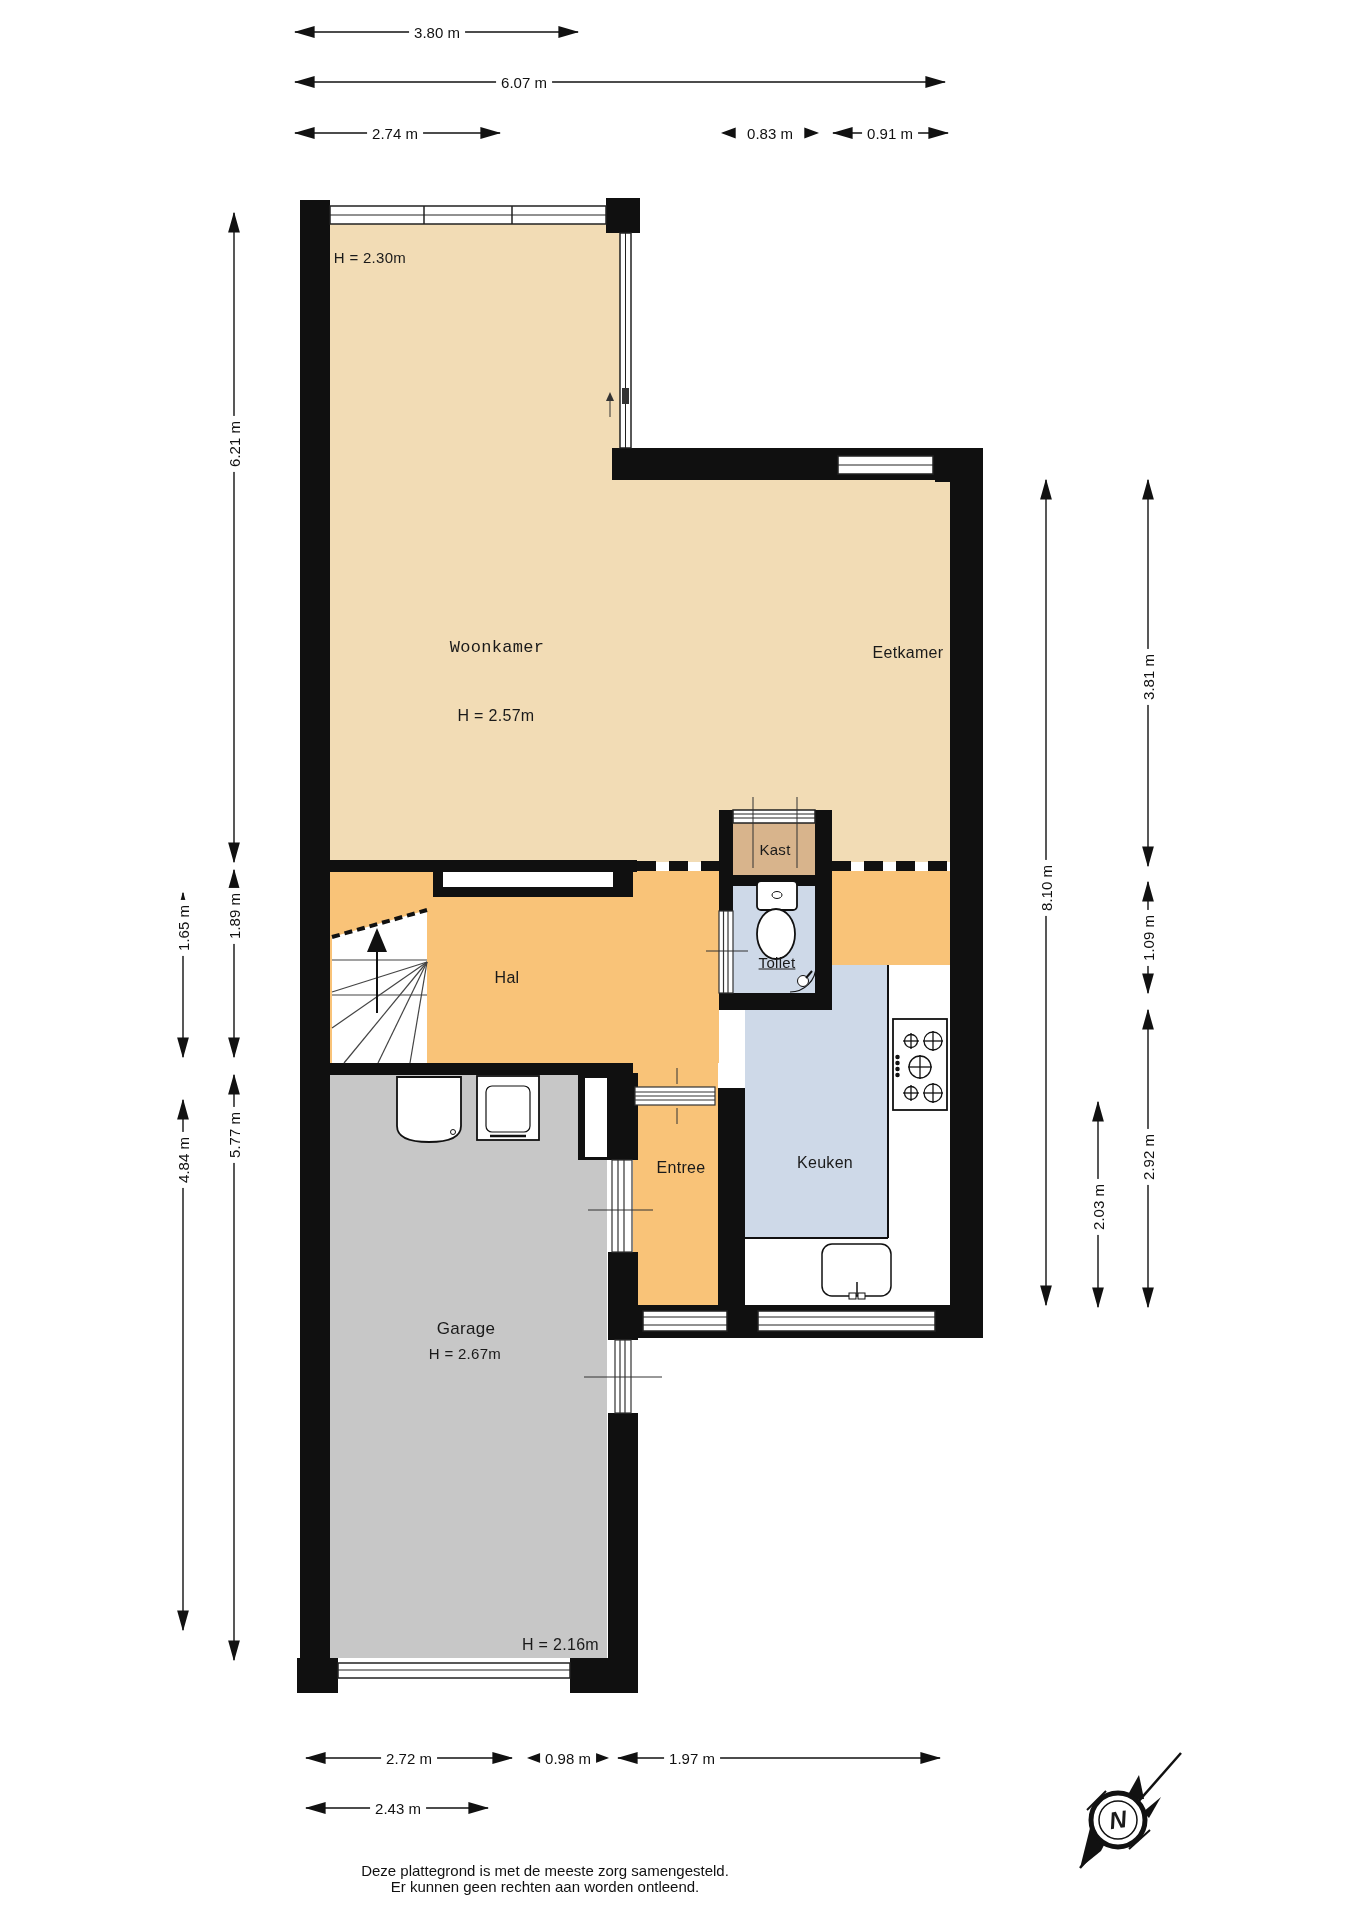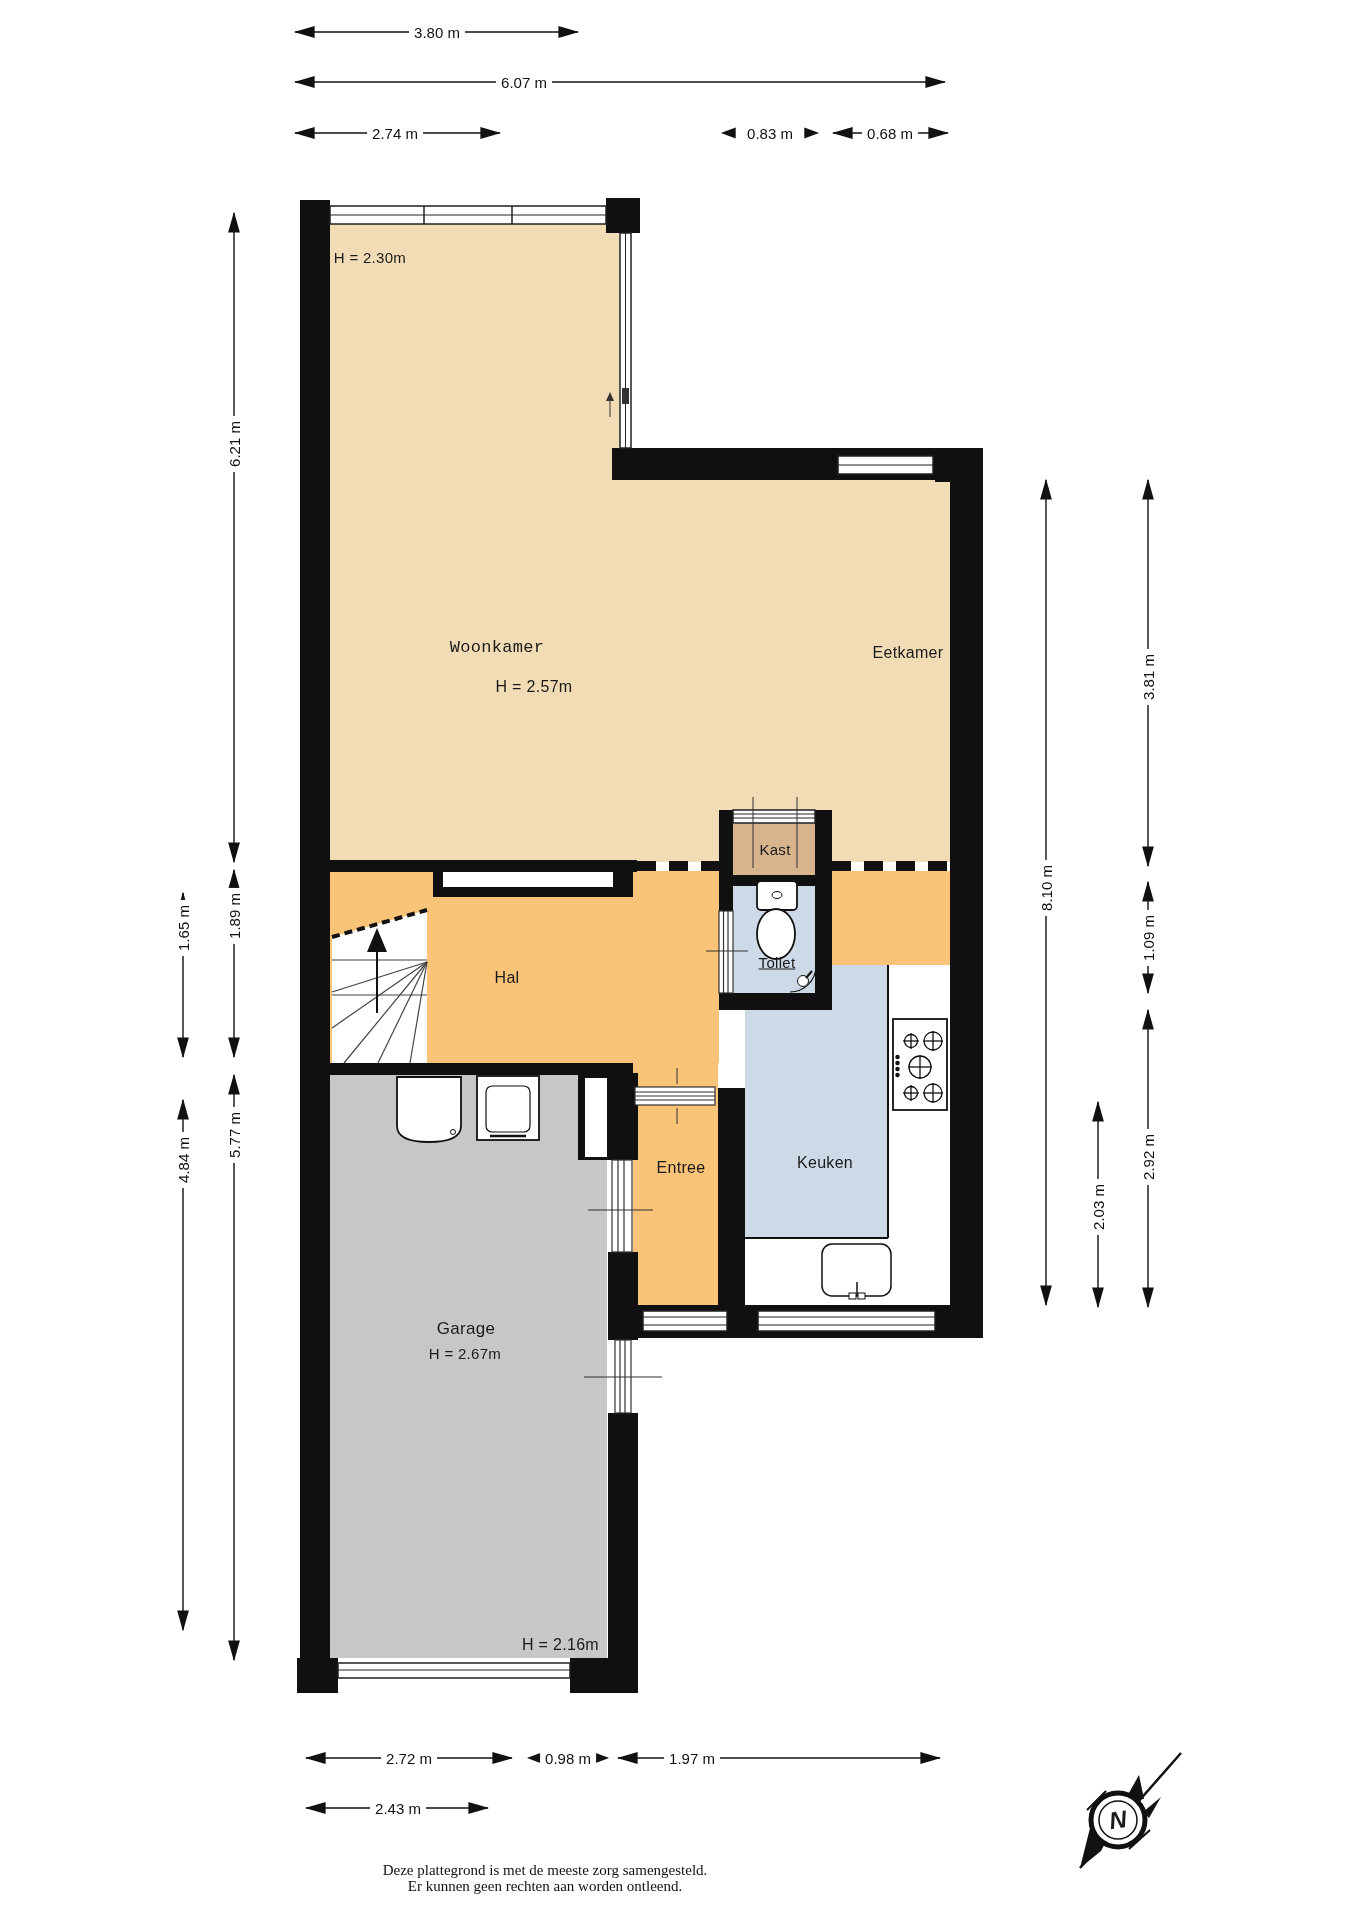--- a/index.html
+++ b/index.html
@@ -7,21 +7,21 @@
          font-family:"Liberation Sans", sans-serif;color:#1a1a1a;overflow:hidden;}
   .stage svg{position:absolute;left:0;top:0;}
   .lbl{position:absolute;transform:translate(-50%,-50%);white-space:nowrap;
        font-size:16px;color:#1a1a1a;letter-spacing:.3px;}
   .lbl.small{font-size:15px;}
   .lbl.big{font-size:17px;}
   .dim{position:absolute;transform:translate(-50%,-50%);white-space:nowrap;
        font-size:15px;background:#fff;padding:0 5px;color:#111;}
   .dim.vert{transform:translate(-50%,-50%) rotate(-90deg);}
   .foot{position:absolute;transform:translate(-50%,-50%);white-space:nowrap;
-        font-size:15px;color:#111;font-family:Liberation Serif, serif;}
+        font-size:15px;color:#111;}
 </style>
 </head>
 <body>
 
 <div class="stage">
 
 <svg width="1358" height="1920" viewBox="0 0 1358 1920">
   <defs>
     <marker id="aS" markerWidth="15" markerHeight="10" refX="1" refY="5" orient="auto">
       <path d="M15,0.8 L0,5 L15,9.2 z" fill="#111"></path>
@@ -249,36 +249,36 @@
     <polygon points="1143,1812 1161,1797 1149,1818" fill="#111"></polygon>
     <line x1="1087" y1="1810" x2="1106" y2="1791" stroke="#111" stroke-width="2"></line>
     <line x1="1129" y1="1849" x2="1150" y2="1830" stroke="#111" stroke-width="2"></line>
     <circle cx="1118" cy="1820" r="27" fill="#fff" stroke="#111" stroke-width="5"></circle>
     <circle cx="1118" cy="1820" r="19" fill="#fff" stroke="#111" stroke-width="1.5"></circle>
   </g>
 </svg>
 
   <span class="lbl small" style="left:370px;top:257px;">H = 2.30m</span>
   <span class="lbl big" style="left:497px;top:647px;font-family:Liberation Mono, monospace;">Woonkamer</span>
-  <span class="lbl" style="left:496px;top:687px;margin-left:38px;">H = 2.57m</span>
+  <span class="lbl" style="left:496px;top:716px;">H = 2.57m</span>
   <span class="lbl" style="left:908px;top:653px;">Eetkamer</span>
   <span class="lbl small" style="left:775px;top:849px;">Kast</span>
   <span class="lbl" style="left:507px;top:978px;">Hal</span>
   <span class="lbl small" style="left:777px;top:962px;text-decoration:underline;">Toilet</span>
   <span class="lbl" style="left:681px;top:1168px;">Entree</span>
   <span class="lbl" style="left:825px;top:1163px;">Keuken</span>
   <span class="lbl big" style="left:466px;top:1329px;">Garage</span>
   <span class="lbl small" style="left:465px;top:1353px;">H = 2.67m</span>
   <span class="lbl" style="left:544px;top:1645px;padding-left:33px;">H = 2.16m</span>
 
   <span class="dim" style="left:437px;top:32px;">3.80 m</span>
   <span class="dim" style="left:524px;top:82px;">6.07 m</span>
   <span class="dim" style="left:395px;top:133px;">2.74 m</span>
   <span class="dim" style="left:770px;top:133px;text-align:right;">0.83 m</span>
-  <span class="dim" style="left:890px;top:133px;">0.68 m</span>
+  <span class="dim" style="left:890px;top:133px;">0.91 m</span>
 
   <span class="dim vert" style="left:234px;top:444px;">6.21 m</span>
   <span class="dim vert" style="left:234px;top:916px;">1.89 m</span>
   <span class="dim vert" style="left:183px;top:928px;">1.65 m</span>
   <span class="dim vert" style="left:234px;top:1135px;">5.77 m</span>
   <span class="dim vert" style="left:183px;top:1160px;">4.84 m</span>
 
   <span class="dim vert" style="left:1046px;top:888px;">8.10 m</span>
   <span class="dim vert" style="left:1148px;top:677px;">3.81 m</span>
   <span class="dim vert" style="left:1148px;top:938px;">1.09 m</span>

